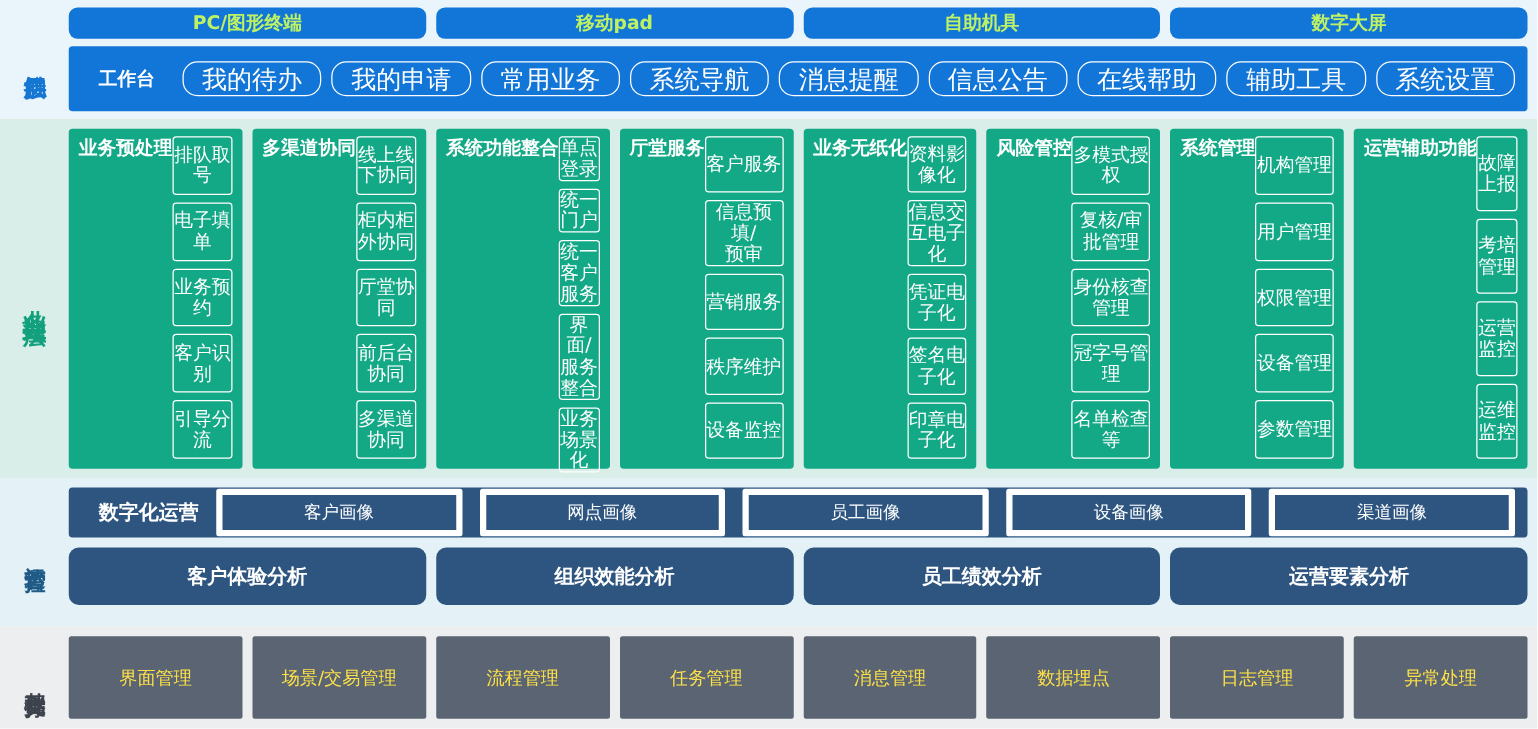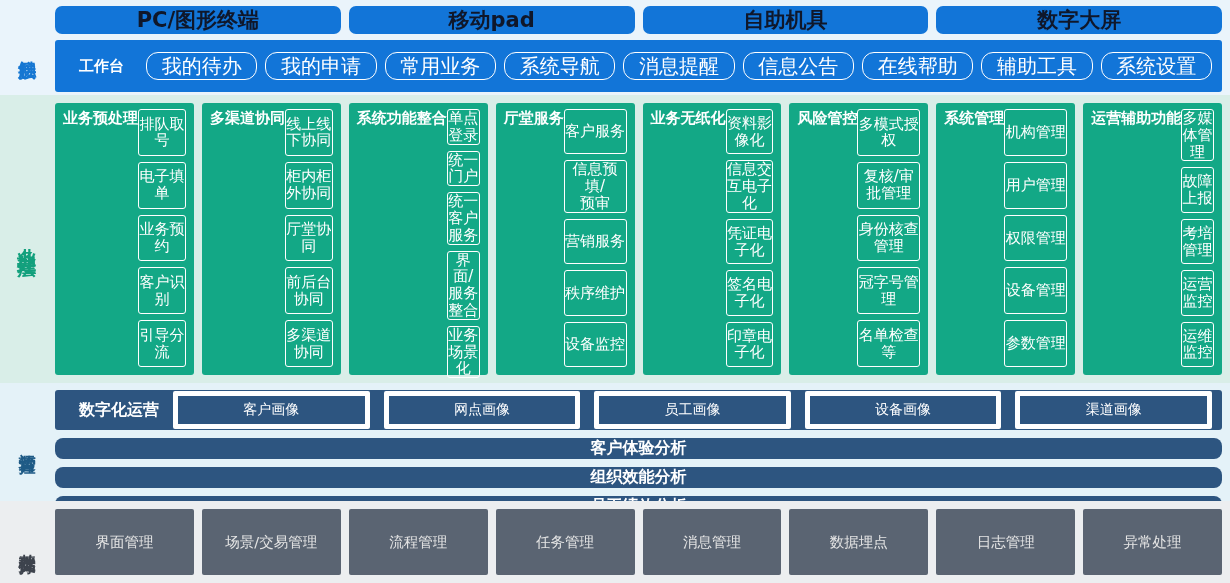--- a/index.html
+++ b/index.html
@@ -23,21 +23,21 @@
   }
   .layer-body{flex:1;display:flex;flex-direction:column;box-sizing:border-box;}
 
   
   .l-contact{background:#eaf4fb;height:95px;padding:6px 8px 6px 0;}
   .l-contact .layer-label{color:#1677d2;font-size:18px;}
   .channel-row{display:flex;gap:8px;height:38px;margin-bottom:6px;}
   .channel{
     flex:1;background:#1275d8;border-radius:7px;
     display:flex;align-items:center;justify-content:center;
-    color:#0f172a;font-weight:bold;font-size:21px;
+    color:#bef264;font-weight:bold;font-size:15px;
   }
   .workbench-bar{
     background:#1275d8;border-radius:3px;height:38px;
     display:flex;align-items:center;padding:12px 10px;gap:8px;
   }
   .workbench-title{
     color:#fff;font-weight:bold;font-size:15px;
     padding:0 14px;white-space:nowrap;
   }
   .wb-item{
@@ -75,35 +75,35 @@
     display:flex;align-items:center;padding:0 10px;gap:14px;margin-bottom:8px;
   }
   .ops-top-title{
     color:#fff;font-weight:bold;font-size:16px;white-space:nowrap;padding-left:14px;
   }
   .ops-chip{
     flex:1;border:5px solid #ffffff;border-radius:2px;height:28px;
     display:flex;align-items:center;justify-content:center;
     color:#fff;font-size:14px;white-space:nowrap;
   }
-  .ops-bottom{display:flex;gap:8px;height:46px;flex-direction:column;}
+  .ops-bottom{display:flex;gap:8px;height:46px;}
   .ops-bar{
     flex:1;background:#2d5580;border-radius:8px;
     display:flex;align-items:center;justify-content:center;
     color:#fff;font-weight:bold;font-size:16px;
   }
 
   
   .l-found{background:#eceef0;height:82px;padding:8px 8px 8px 0;flex:1;}
   .l-found .layer-label{color:#3d434d;font-size:17px;}
   .found-row{display:flex;gap:8px;height:100%;}
   .found-item{
     flex:1;background:#5a6472;border-radius:2px;
     display:flex;align-items:center;justify-content:center;
-    color:#e5e5e5;font-size:14.5px;white-space:nowrap;
+    color:#fde047;font-size:14.5px;white-space:nowrap;
   }
 </style>
 </head>
 <body>
 
 <div class="diagram">
 
   <section class="layer l-contact">
     <div class="layer-label">接触层</div>
     <div class="layer-body">
@@ -207,21 +207,20 @@
             <div class="col-item">用户管理</div>
             <div class="col-item">权限管理</div>
             <div class="col-item">设备管理</div>
             <div class="col-item">参数管理</div>
           </div>
         </div>
 
         <div class="col">
           <div class="col-head">运营辅助功能</div>
           <div class="col-items">
-            <div class="col-item">多媒体管理</div>
             <div class="col-item">故障上报</div>
             <div class="col-item">考培管理</div>
             <div class="col-item">运营监控</div>
             <div class="col-item">运维监控</div>
           </div>
         </div>
 
       </div>
     </div>
   </section>

